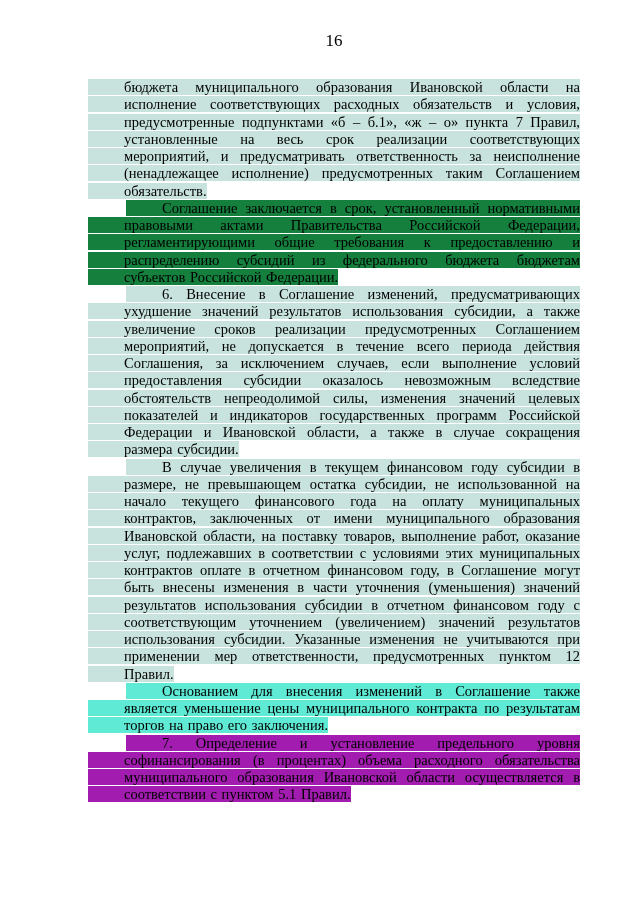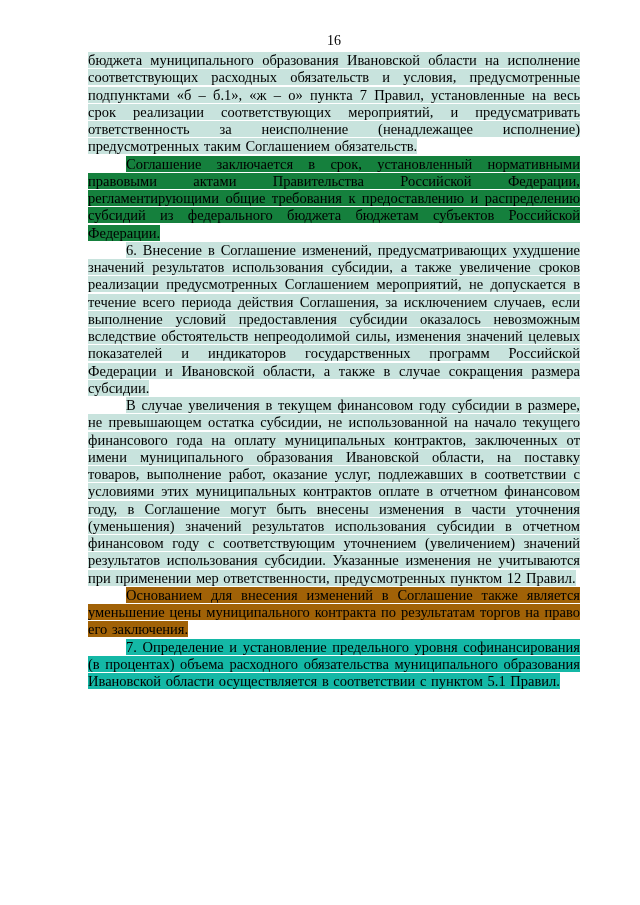--- a/index.html
+++ b/index.html
@@ -16,38 +16,39 @@
     }
     .page {
       box-sizing: border-box;
       width: 640px;
       height: 905px;
       padding: 32px 60px 20px 88px;
       background: #ffffff;
     }
     .page-number {
       text-align: center;
-      font-size: 14px;
+      font-size: 17px;
       line-height: 18px;
-      margin-bottom: 2px;
+      margin-bottom: 29px;
     }
     .doc-body p.para {
       margin: 0;
       text-align: justify;
       font-size: 14.5px;
       line-height: 17.25px;
       word-spacing: 1px;
     }
     .doc-body p.indent {
       text-indent: 38px;
     }
     .hl {
       background: #c8e3dd;
       
       box-decoration-break: clone;
+      padding-left: 36px;
       -webkit-box-decoration-break: clone;
     }
   </style>
 </head>
 <body>
 
 <div class="page">
 
   <div class="page-number">16</div>
 
@@ -55,18 +56,18 @@
 
     <p class="para"><span class="hl" style="background: rgb(200, 227, 221);">бюджета муниципального образования Ивановской области на исполнение соответствующих расходных обязательств и условия, предусмотренные подпунктами «б – б.1», «ж – о» пункта 7 Правил, установленные на весь срок реализации соответствующих мероприятий, и предусматривать ответственность за неисполнение (ненадлежащее исполнение) предусмотренных таким Соглашением обязательств.</span></p>
 
 
     <p class="para indent"><span class="hl" style="background: #15803d;">Соглашение заключается в срок, установленный нормативными правовыми актами Правительства Российской Федерации, регламентирующими общие требования к предоставлению и распределению субсидий из федерального бюджета бюджетам субъектов Российской Федерации.</span></p>
 
     <p class="para indent"><span class="hl" style="background: rgb(200, 227, 221);">6. Внесение в Соглашение изменений, предусматривающих ухудшение значений результатов использования субсидии, а также увеличение сроков реализации предусмотренных Соглашением мероприятий, не допускается в течение всего периода действия Соглашения, за исключением случаев, если выполнение условий предоставления субсидии оказалось невозможным вследствие обстоятельств непреодолимой силы, изменения значений целевых показателей и индикаторов государственных программ Российской Федерации и Ивановской области, а также в случае сокращения размера субсидии.</span></p>
 
     <p class="para indent"><span class="hl" style="background: rgb(200, 227, 221);">В случае увеличения в текущем финансовом году субсидии в размере, не превышающем остатка субсидии, не использованной на начало текущего финансового года на оплату муниципальных контрактов, заключенных от имени муниципального образования Ивановской области, на поставку товаров, выполнение работ, оказание услуг, подлежавших в соответствии с условиями этих муниципальных контрактов оплате в отчетном финансовом году, в Соглашение могут быть внесены изменения в части уточнения (уменьшения) значений результатов использования субсидии в отчетном финансовом году с соответствующим уточнением (увеличением) значений результатов использования субсидии. Указанные изменения не учитываются при применении мер ответственности, предусмотренных пунктом 12 Правил.</span></p>
 
-    <p class="para indent"><span class="hl" style="background: #a16207;">Основанием для внесения изменений в Соглашение также является уменьшение цены муниципального контракта по результатам торгов на право его заключения.</span></p>
+    <p class="para indent"><span class="hl" style="background: #5eead4;">Основанием для внесения изменений в Соглашение также является уменьшение цены муниципального контракта по результатам торгов на право его заключения.</span></p>
 
-    <p class="para indent"><span class="hl" style="background: #14b8a6;">7. Определение и установление предельного уровня софинансирования (в процентах) объема расходного обязательства муниципального образования Ивановской области осуществляется в соответствии с пунктом 5.1 Правил.</span></p>
+    <p class="para indent"><span class="hl" style="background: #a21caf;">7. Определение и установление предельного уровня софинансирования (в процентах) объема расходного обязательства муниципального образования Ивановской области осуществляется в соответствии с пунктом 5.1 Правил.</span></p>
 
   </div>
 </div>
 
 </body></html>

